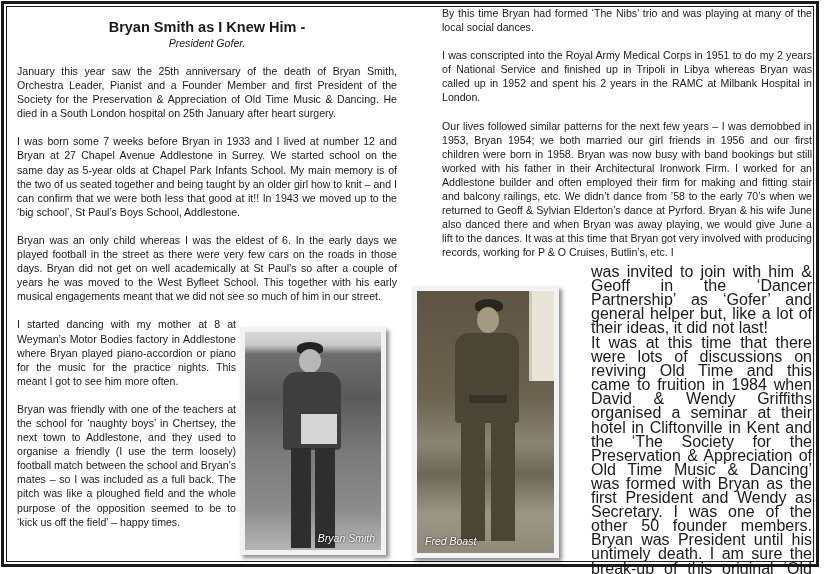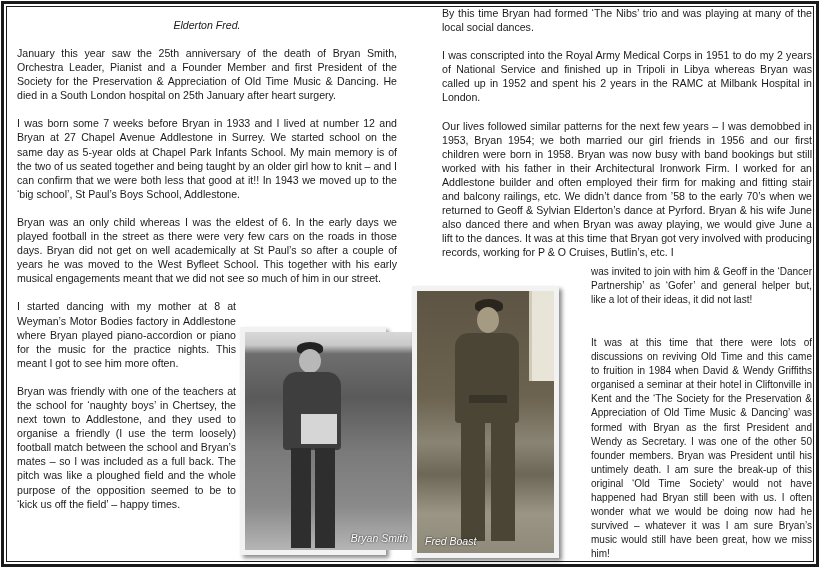--- a/index.html
+++ b/index.html
@@ -13,42 +13,43 @@
   .col p { margin: 0 0 14px 0; text-align: justify; }
   .left { left: 17px; top: 18px; width: 380px; }
   .right { left: 442px; top: 6px; width: 370px; }
   .title { text-align: center; font-weight: bold; font-size: 14.5px; line-height: 18px; margin: 0; }
   .subtitle { text-align: center; font-style: italic; font-size: 10.6px; line-height: 14px; margin: 0 0 14px 0; }
   .narrow { width: 219px; }
   .photo { position: absolute; background: #f2f2f2; padding: 5px; box-sizing: border-box;
            box-shadow: 3px 3px 4px rgba(0,0,0,0.45); }
   .photo-inner { position: relative; width: 100%; height: 100%; overflow: hidden; }
   .photo1 { left: 240px; top: 327px; width: 146px; height: 228px; }
-  .photo1 .photo-inner { background: linear-gradient(180deg, #d8d8d8 0%, #c9c9c9 6%, #6e6e6e 10%, #5a5a5a 30%, #7a7a7a 55%, #8a8a8a 80%, #b5b5b5 100%); padding-left: 33px; }
+  .photo1 .photo-inner { background: linear-gradient(180deg, #d8d8d8 0%, #c9c9c9 6%, #6e6e6e 10%, #5a5a5a 30%, #7a7a7a 55%, #8a8a8a 80%, #b5b5b5 100%); }
   .photo2 { left: 412px; top: 286px; width: 147px; height: 272px; }
   .photo2 .photo-inner { background: linear-gradient(180deg, #5d5444 0%, #6b624f 40%, #8a8474 58%, #6c6757 70%, #9a9584 85%, #8f8a7a 100%); }
   .caption { position: absolute; bottom: 6px; color: #ffffff; font-style: italic; font-size: 10.5px;
              text-shadow: 0 0 2px #000; }
   .photo1 .caption { right: 6px; }
   .photo2 .caption { left: 8px; }
   .figure { position: absolute; }
   .fig-head { position: absolute; border-radius: 50%; }
   .fig-beret { position: absolute; border-radius: 50% 50% 30% 30%; }
   .fig-body { position: absolute; border-radius: 14px 14px 4px 4px; }
   .fig-leg { position: absolute; }
-  .wrapped { position: absolute; left: 591px; width: 221px; font-size: 10px; line-height: 14.1px; text-align: justify; }
+  .wrapped { position: absolute; left: 591px; width: 221px; font-size: 16px; line-height: 14.1px; text-align: justify; }
 </style>
 </head>
 <body>
 
 <div class="frame-outer"></div>
 <div class="frame-inner"></div>
 
 <div class="col left">
-  <div class="subtitle">Elderton Fred.</div>
+  <h1 class="title">Bryan Smith as I Knew Him -</h1>
+  <div class="subtitle">President Gofer.</div>
   <p>January this year saw the 25th anniversary of the death of Bryan Smith, Orchestra Leader, Pianist and a Founder Member and first President of the Society for the Preservation &amp; Appreciation of Old Time Music &amp; Dancing. He died in a South London hospital on 25th January after heart surgery.</p>
   <p>I was born some 7 weeks before Bryan in 1933 and I lived at number 12 and Bryan at 27 Chapel Avenue Addlestone in Surrey. We started school on the same day as 5-year olds at Chapel Park Infants School. My main memory is of the two of us seated together and being taught by an older girl how to knit – and I can confirm that we were both less that good at it!! In 1943 we moved up to the ‘big school’, St Paul’s Boys School, Addlestone.</p>
   <p>Bryan was an only child whereas I was the eldest of 6. In the early days we played football in the street as there were very few cars on the roads in those days. Bryan did not get on well academically at St Paul’s so after a couple of years he was moved to the West Byfleet School. This together with his early musical engagements meant that we did not see so much of him in our street.</p>
   <p class="narrow">I started dancing with my mother at 8 at Weyman’s Motor Bodies factory in Addlestone where Bryan played piano-accordion or piano for the music for the practice nights. This meant I got to see him more often.</p>
   <p class="narrow">Bryan was friendly with one of the teachers at the school for ‘naughty boys’ in Chertsey, the next town to Addlestone, and they used to organise a friendly (I use the term loosely) football match between the school and Bryan’s mates – so I was included as a full back. The pitch was like a ploughed field and the whole purpose of the opposition seemed to be to ‘kick us off the field’ – happy times.</p>
 </div>
 
 <div class="photo photo1">
   <div class="photo-inner">
     <div class="figure" style="left:38px;top:10px;width:60px;height:210px;">

